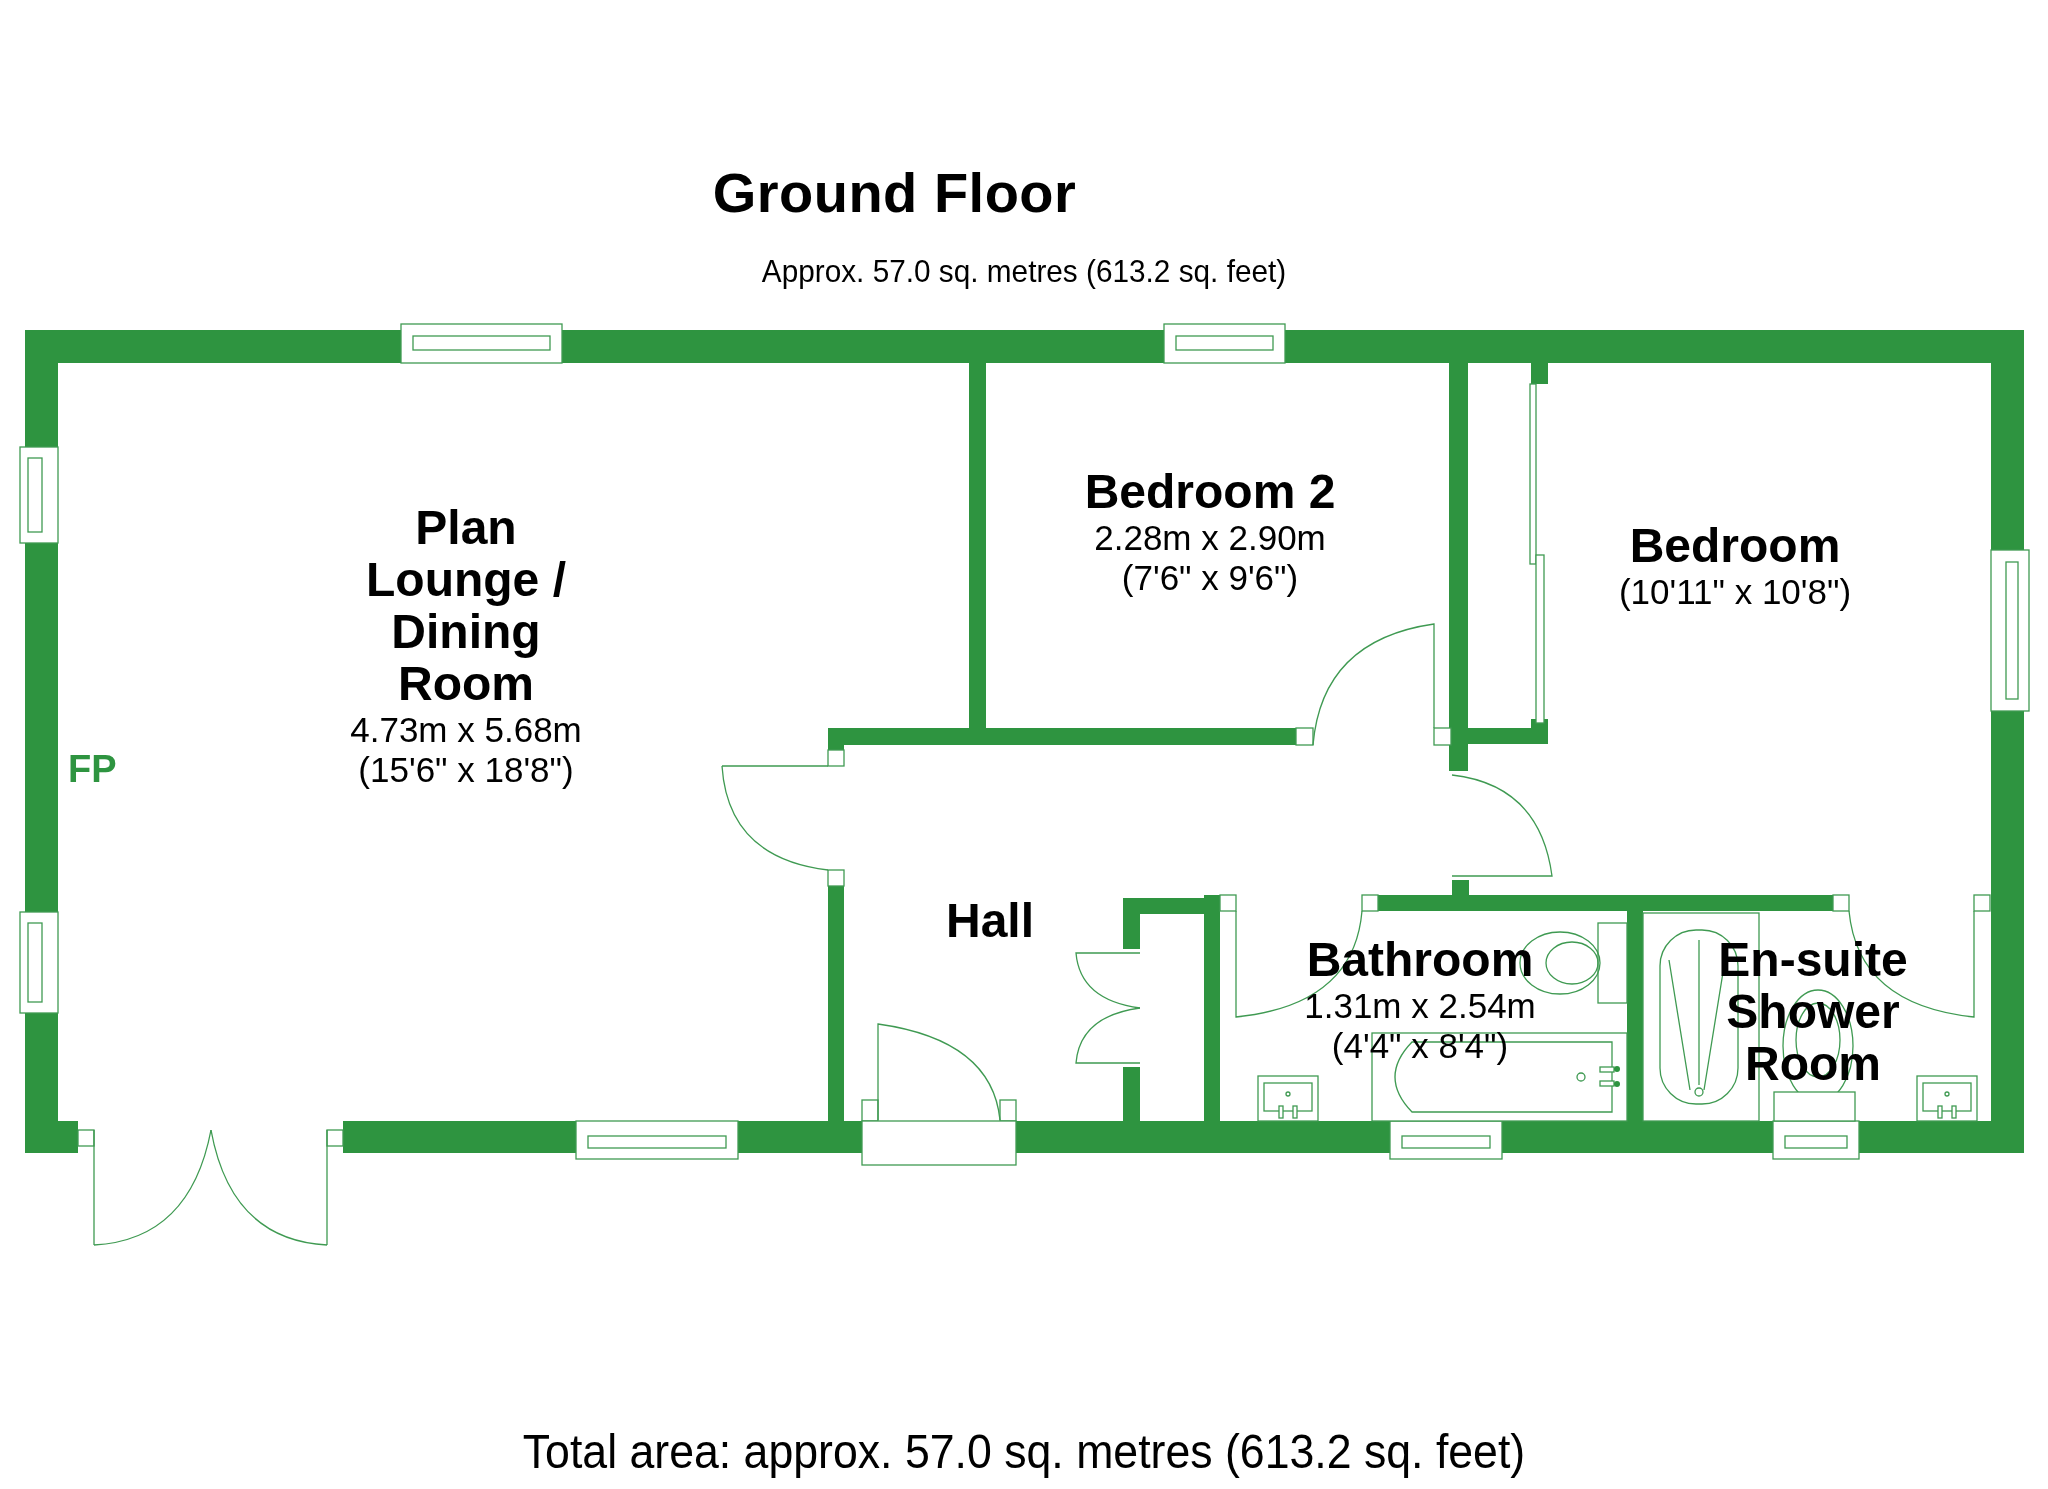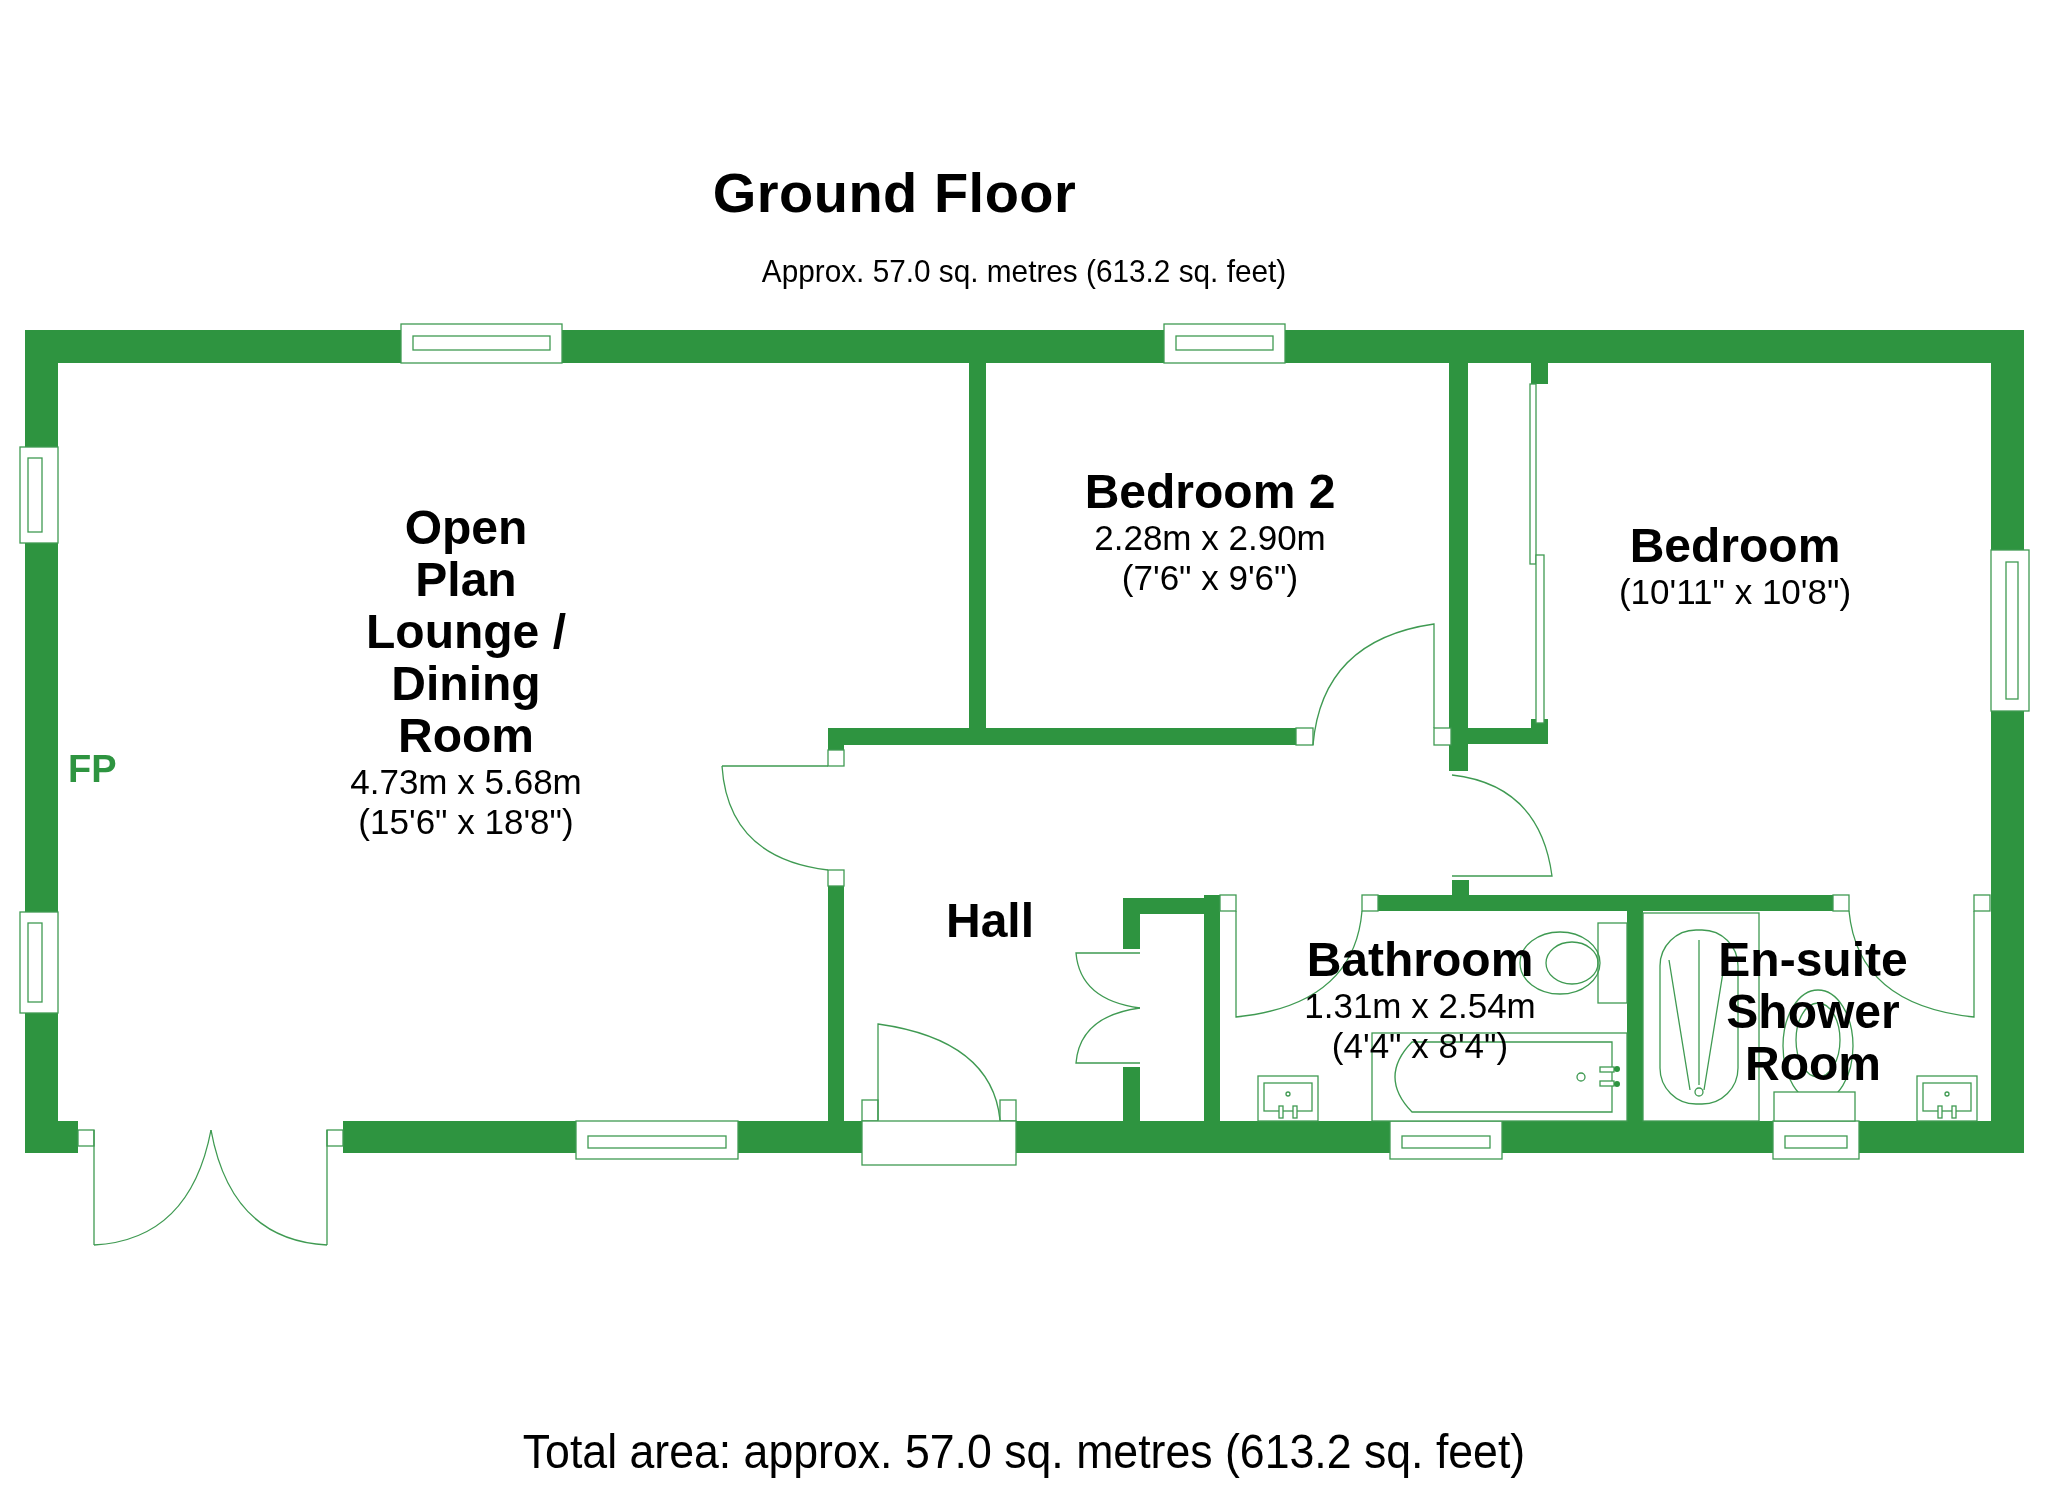--- a/index.html
+++ b/index.html
@@ -174,21 +174,20 @@
     <rect class="thin" x="1923" y="1083" width="48" height="28"></rect>
     <circle class="line" cx="1947" cy="1094" r="2"></circle>
     <rect class="thin" x="1938" y="1106" width="4" height="12"></rect>
     <rect class="thin" x="1952" y="1106" width="4" height="12"></rect>
   </g>
 </svg>
 
 <div class="fp">FP</div>
 
 <div class="room-label" style="left:306px; top:502px; width:320px;">
-  <span class="room-name">Open</span>
   <span class="room-name">Plan</span>
   <span class="room-name">Lounge /</span>
   <span class="room-name">Dining</span>
   <span class="room-name">Room</span>
   <span class="room-dim">4.73m x 5.68m</span>
   <span class="room-dim">(15'6" x 18'8")</span>
 </div>
 
 <div class="room-label" style="left:1050px; top:466px; width:320px;">
   <span class="room-name">Bedroom 2</span>

